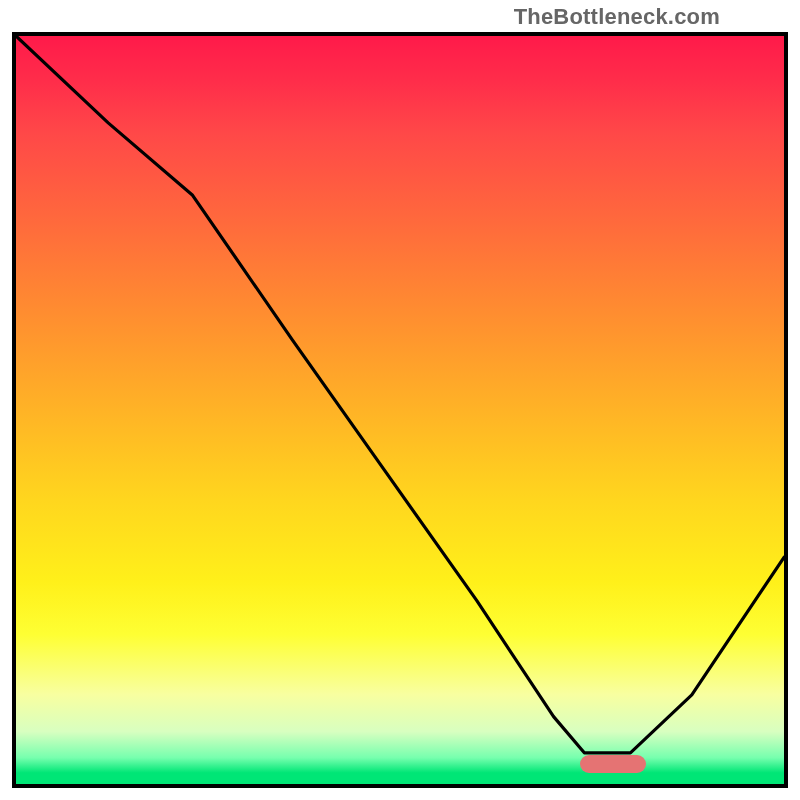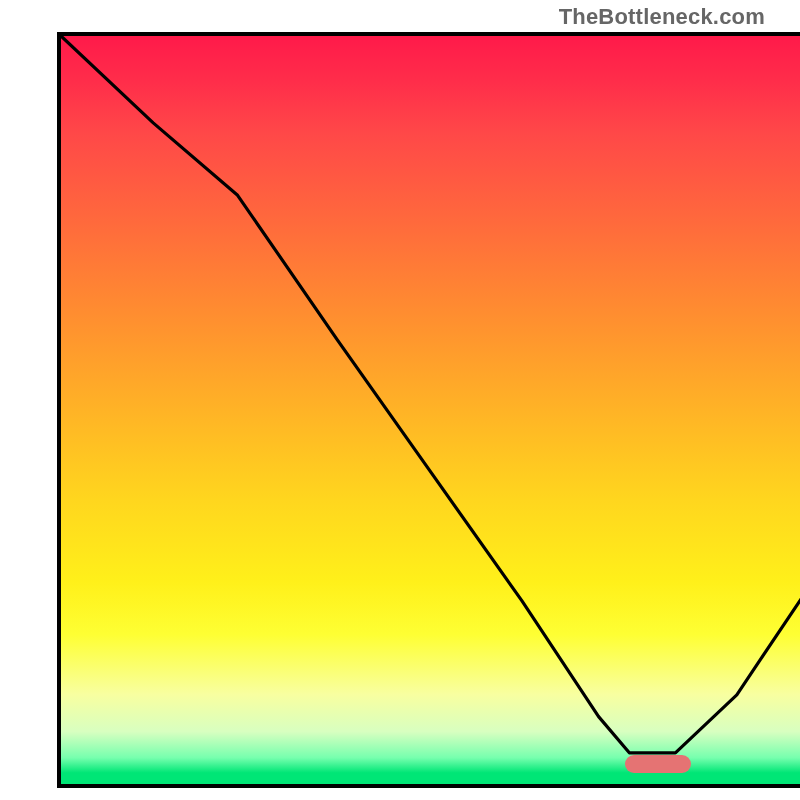--- a/index.html
+++ b/index.html
@@ -7,21 +7,20 @@
     padding: 0;
     width: 800px;
     height: 800px;
     background: #ffffff;
     overflow: hidden;
   }
   .canvas {
     position: relative;
     width: 732px;
     height: 800px;
-    margin-left: 45px;
   }
   .watermark {
     position: absolute;
     top: 4px;
     right: 12px;
     font-family: Arial, Helvetica, sans-serif;
     font-weight: 600;
     font-size: 22px;
     color: #666666;
     letter-spacing: 0.2px;

